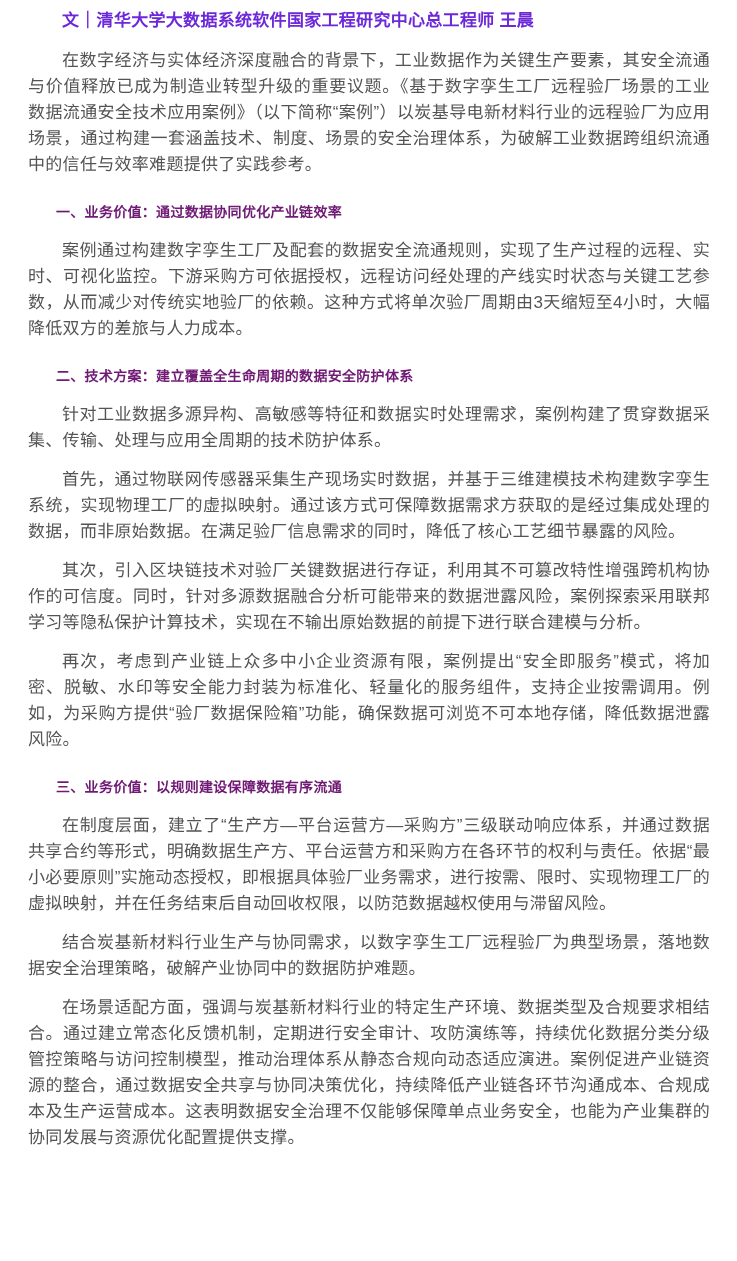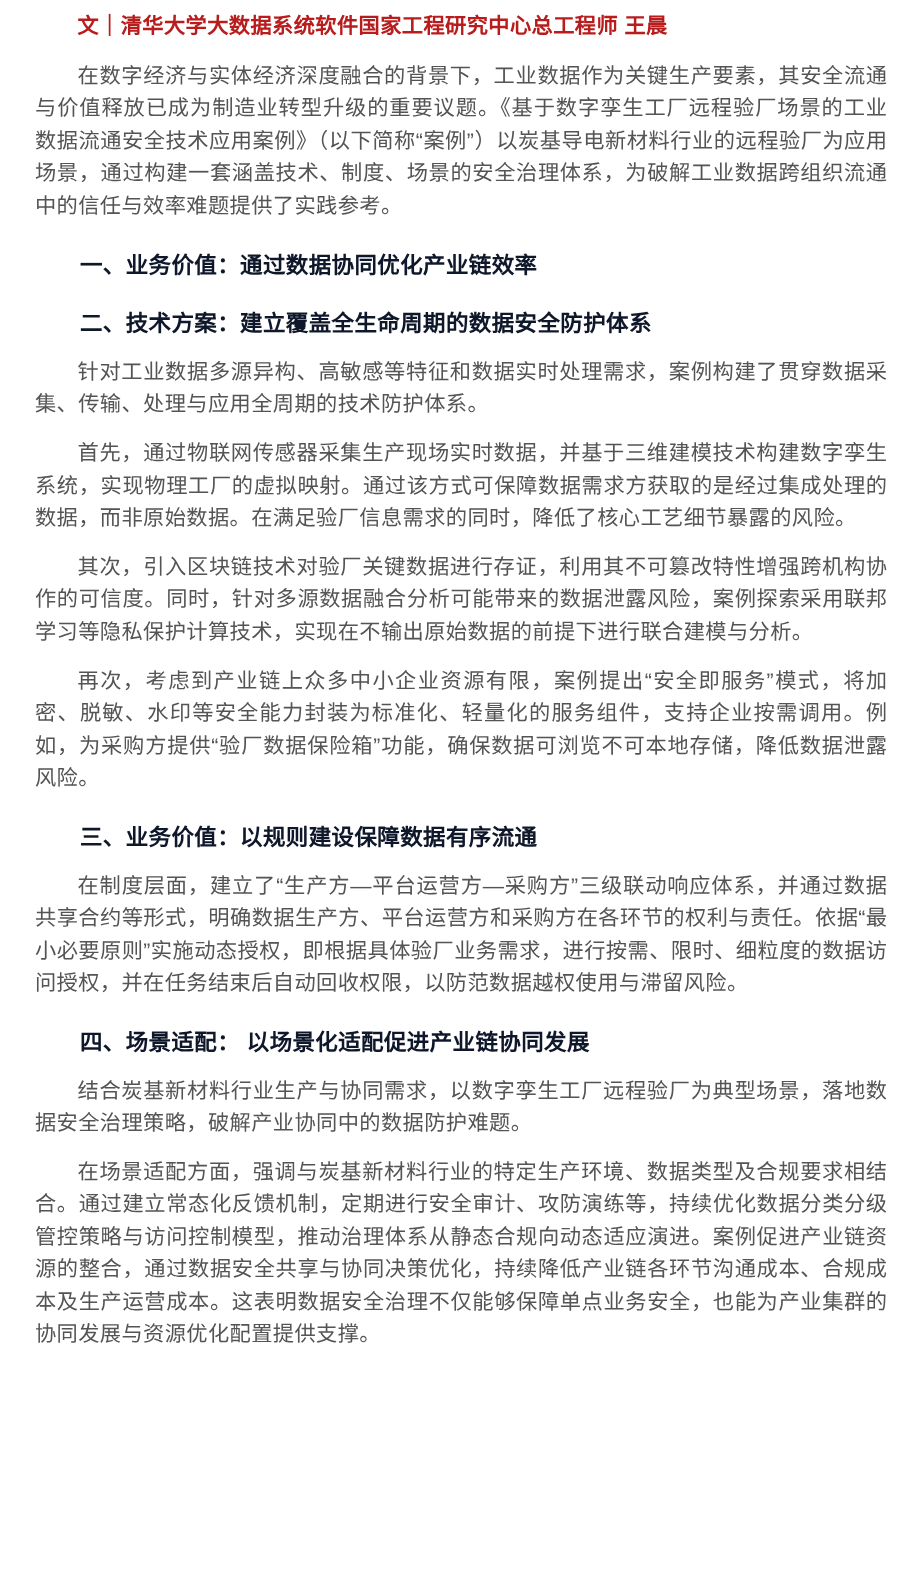--- a/index.html
+++ b/index.html
@@ -13,56 +13,56 @@
     box-sizing: border-box;
     background: #ffffff;
     padding: 8px 27px 20px 28px;
     font-family: "Liberation Sans", "DejaVu Sans", sans-serif;
     font-size: 17px;
     line-height: 26px;
     color: #545454;
     letter-spacing: 0.3px;
   }
   .byline {
-    color: #b91c1c;
+    color: #6d28d9;
     font-weight: bold;
     text-indent: 2em;
     margin: 0 0 14px 0;
   }
   .para {
     text-indent: 2em;
     text-align: justify;
     margin: 13px 0;
   }
   .sec-heading {
-    color: #0f172a;
+    color: #701a75;
     font-weight: bold;
-    font-size: 18px;
+    font-size: 14px;
     line-height: 26px;
     text-indent: 2em;
     margin: 21px 0 13px 0;
   }
 </style>
 </head>
 <body>
 
 <div class="page">
 
   <p class="byline">文｜清华大学大数据系统软件国家工程研究中心总工程师 王晨</p>
 
   <p class="para">在数字经济与实体经济深度融合的背景下，工业数据作为关键生产要素，其安全流通与价值释放已成为制造业转型升级的重要议题。《基于数字孪生工厂远程验厂场景的工业数据流通安全技术应用案例》（以下简称“案例”）以炭基导电新材料行业的远程验厂为应用场景，通过构建一套涵盖技术、制度、场景的安全治理体系，为破解工业数据跨组织流通中的信任与效率难题提供了实践参考。</p>
 
   <h2 class="sec-heading">一、业务价值：通过数据协同优化产业链效率</h2>
+  <p class="para">案例通过构建数字孪生工厂及配套的数据安全流通规则，实现了生产过程的远程、实时、可视化监控。下游采购方可依据授权，远程访问经处理的产线实时状态与关键工艺参数，从而减少对传统实地验厂的依赖。这种方式将单次验厂周期由3天缩短至4小时，大幅降低双方的差旅与人力成本。</p>
 
   <h2 class="sec-heading">二、技术方案：建立覆盖全生命周期的数据安全防护体系</h2>
   <p class="para">针对工业数据多源异构、高敏感等特征和数据实时处理需求，案例构建了贯穿数据采集、传输、处理与应用全周期的技术防护体系。</p>
   <p class="para">首先，通过物联网传感器采集生产现场实时数据，并基于三维建模技术构建数字孪生系统，实现物理工厂的虚拟映射。通过该方式可保障数据需求方获取的是经过集成处理的数据，而非原始数据。在满足验厂信息需求的同时，降低了核心工艺细节暴露的风险。</p>
   <p class="para">其次，引入区块链技术对验厂关键数据进行存证，利用其不可篡改特性增强跨机构协作的可信度。同时，针对多源数据融合分析可能带来的数据泄露风险，案例探索采用联邦学习等隐私保护计算技术，实现在不输出原始数据的前提下进行联合建模与分析。</p>
   <p class="para">再次，考虑到产业链上众多中小企业资源有限，案例提出“安全即服务”模式，将加密、脱敏、水印等安全能力封装为标准化、轻量化的服务组件，支持企业按需调用。例如，为采购方提供“验厂数据保险箱”功能，确保数据可浏览不可本地存储，降低数据泄露风险。</p>
 
   <h2 class="sec-heading">三、业务价值：以规则建设保障数据有序流通</h2>
-  <p class="para">在制度层面，建立了“生产方—平台运营方—采购方”三级联动响应体系，并通过数据共享合约等形式，明确数据生产方、平台运营方和采购方在各环节的权利与责任。依据“最小必要原则”实施动态授权，即根据具体验厂业务需求，进行按需、限时、细粒度的数据访问授权，并在任务结束后自动回收权限，以防范数据越权使用与滞留风险。</p>
+  <p class="para">在制度层面，建立了“生产方—平台运营方—采购方”三级联动响应体系，并通过数据共享合约等形式，明确数据生产方、平台运营方和采购方在各环节的权利与责任。依据“最小必要原则”实施动态授权，即根据具体验厂业务需求，进行按需、限时、实现物理工厂的虚拟映射，并在任务结束后自动回收权限，以防范数据越权使用与滞留风险。</p>
 
-  <h2 class="sec-heading">四、场景适配： 以场景化适配促进产业链协同发展</h2>
   <p class="para">结合炭基新材料行业生产与协同需求，以数字孪生工厂远程验厂为典型场景，落地数据安全治理策略，破解产业协同中的数据防护难题。</p>
   <p class="para">在场景适配方面，强调与炭基新材料行业的特定生产环境、数据类型及合规要求相结合。通过建立常态化反馈机制，定期进行安全审计、攻防演练等，持续优化数据分类分级管控策略与访问控制模型，推动治理体系从静态合规向动态适应演进。案例促进产业链资源的整合，通过数据安全共享与协同决策优化，持续降低产业链各环节沟通成本、合规成本及生产运营成本。这表明数据安全治理不仅能够保障单点业务安全，也能为产业集群的协同发展与资源优化配置提供支撑。</p>
 
 </div>
 
 </body></html>

